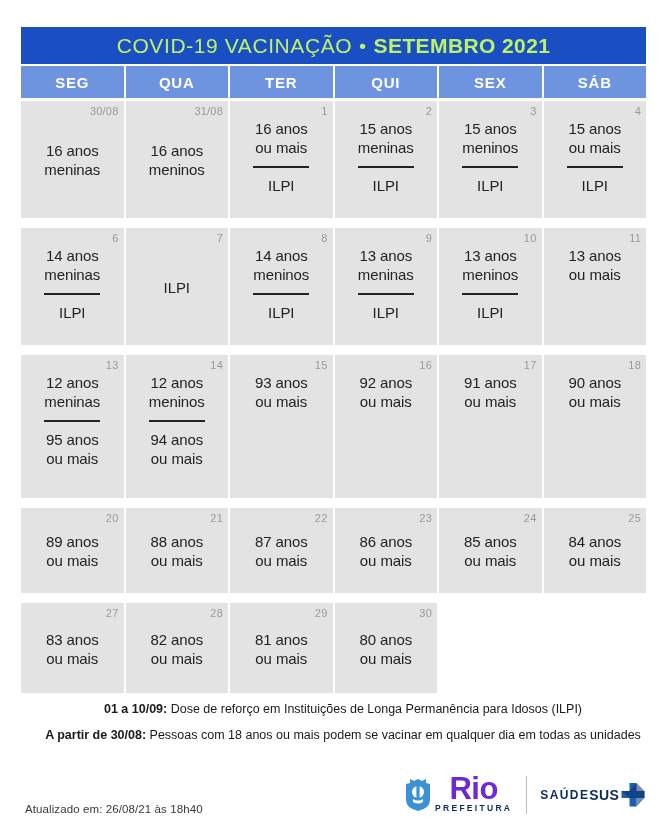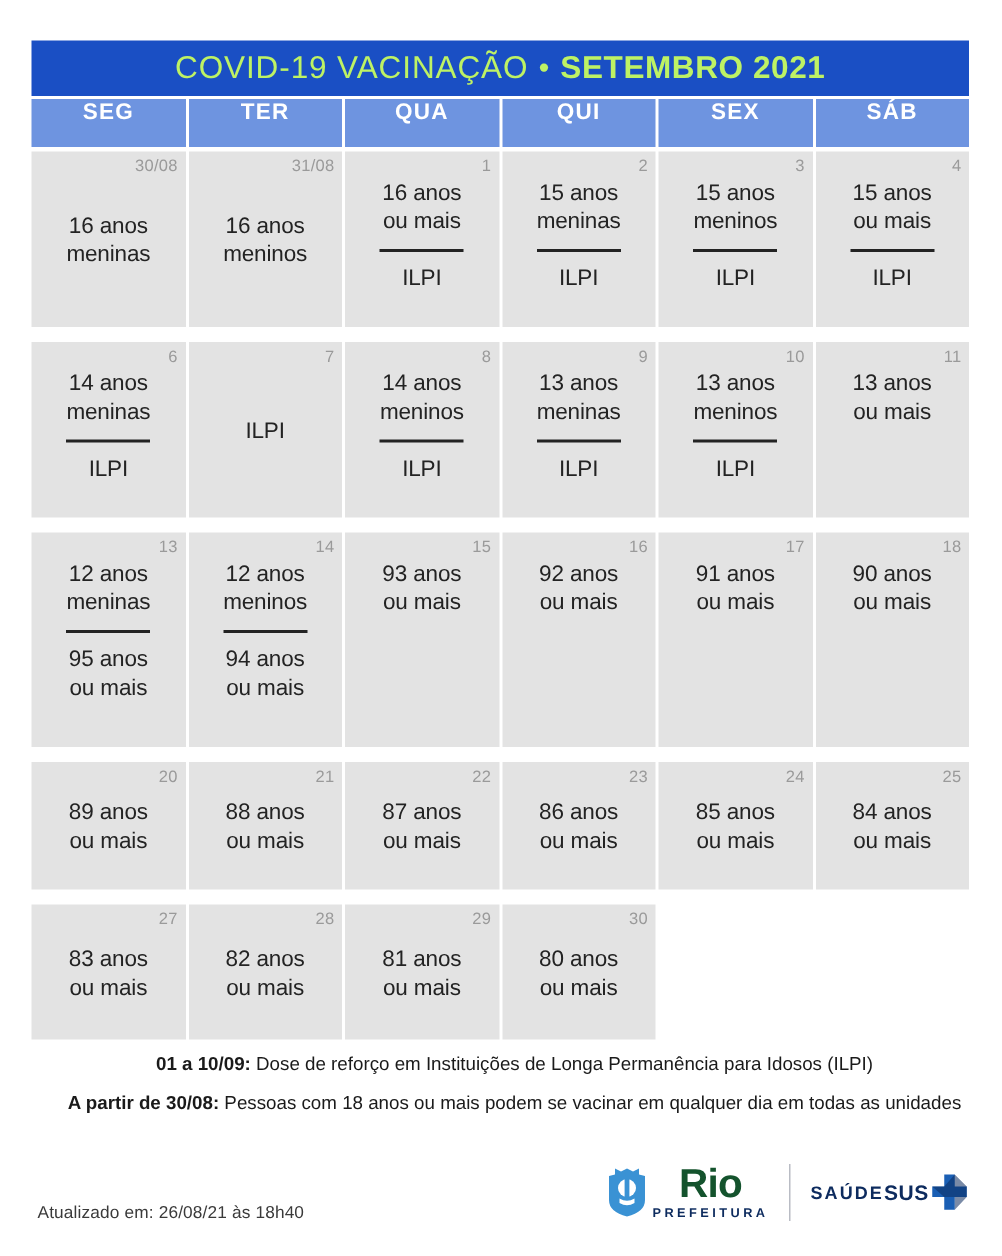--- a/index.html
+++ b/index.html
@@ -55,20 +55,21 @@
     gap: 2px;
   }
   .weekday-cell {
     flex: 1 1 0;
     background: #6e94e0;
     color: #ffffff;
     font-size: 15px;
     font-weight: bold;
     letter-spacing: 0.8px;
     display: flex;
+    align-items: center;
     justify-content: center;
   }
 
   
   #calendar-grid {
     position: absolute;
     left: 21px;
     top: 101px;
     width: 625px;
   }
@@ -173,23 +174,23 @@
     width: 28px;
     height: 34px;
     margin-right: 3px;
   }
   #rio-words {
     display: flex;
     flex-direction: column;
     align-items: center;
   }
   #rio-word {
-    font-size: 27px;
-    font-weight: bold;
-    color: #14532d;
+    font-size: 31px;
+    font-weight: bold;
+    color: #6d28d9;
     line-height: 26px;
     letter-spacing: -0.5px;
   }
   #prefeitura-word {
     font-size: 8.5px;
     font-weight: bold;
     color: #0d2b5e;
     letter-spacing: 2.3px;
     line-height: 11px;
     margin-top: 1px;
@@ -227,24 +228,24 @@
   <span class="t-light">COVID-19 VACINAÇÃO</span>
   <span class="t-dot">•</span>
   <span class="t-bold">SETEMBRO 2021</span>
 </div>
 
 <div id="weekday-row">
     <div class="weekday-cell">
       <span>SEG</span>
     </div>
     <div class="weekday-cell">
+      <span>QUA</span>
+    </div>
+    <div class="weekday-cell">
       <span>TER</span>
-    </div>
-    <div class="weekday-cell">
-      <span>QUA</span>
     </div>
     <div class="weekday-cell">
       <span>QUI</span>
     </div>
     <div class="weekday-cell">
       <span>SEX</span>
     </div>
     <div class="weekday-cell">
       <span>SÁB</span>
     </div>

